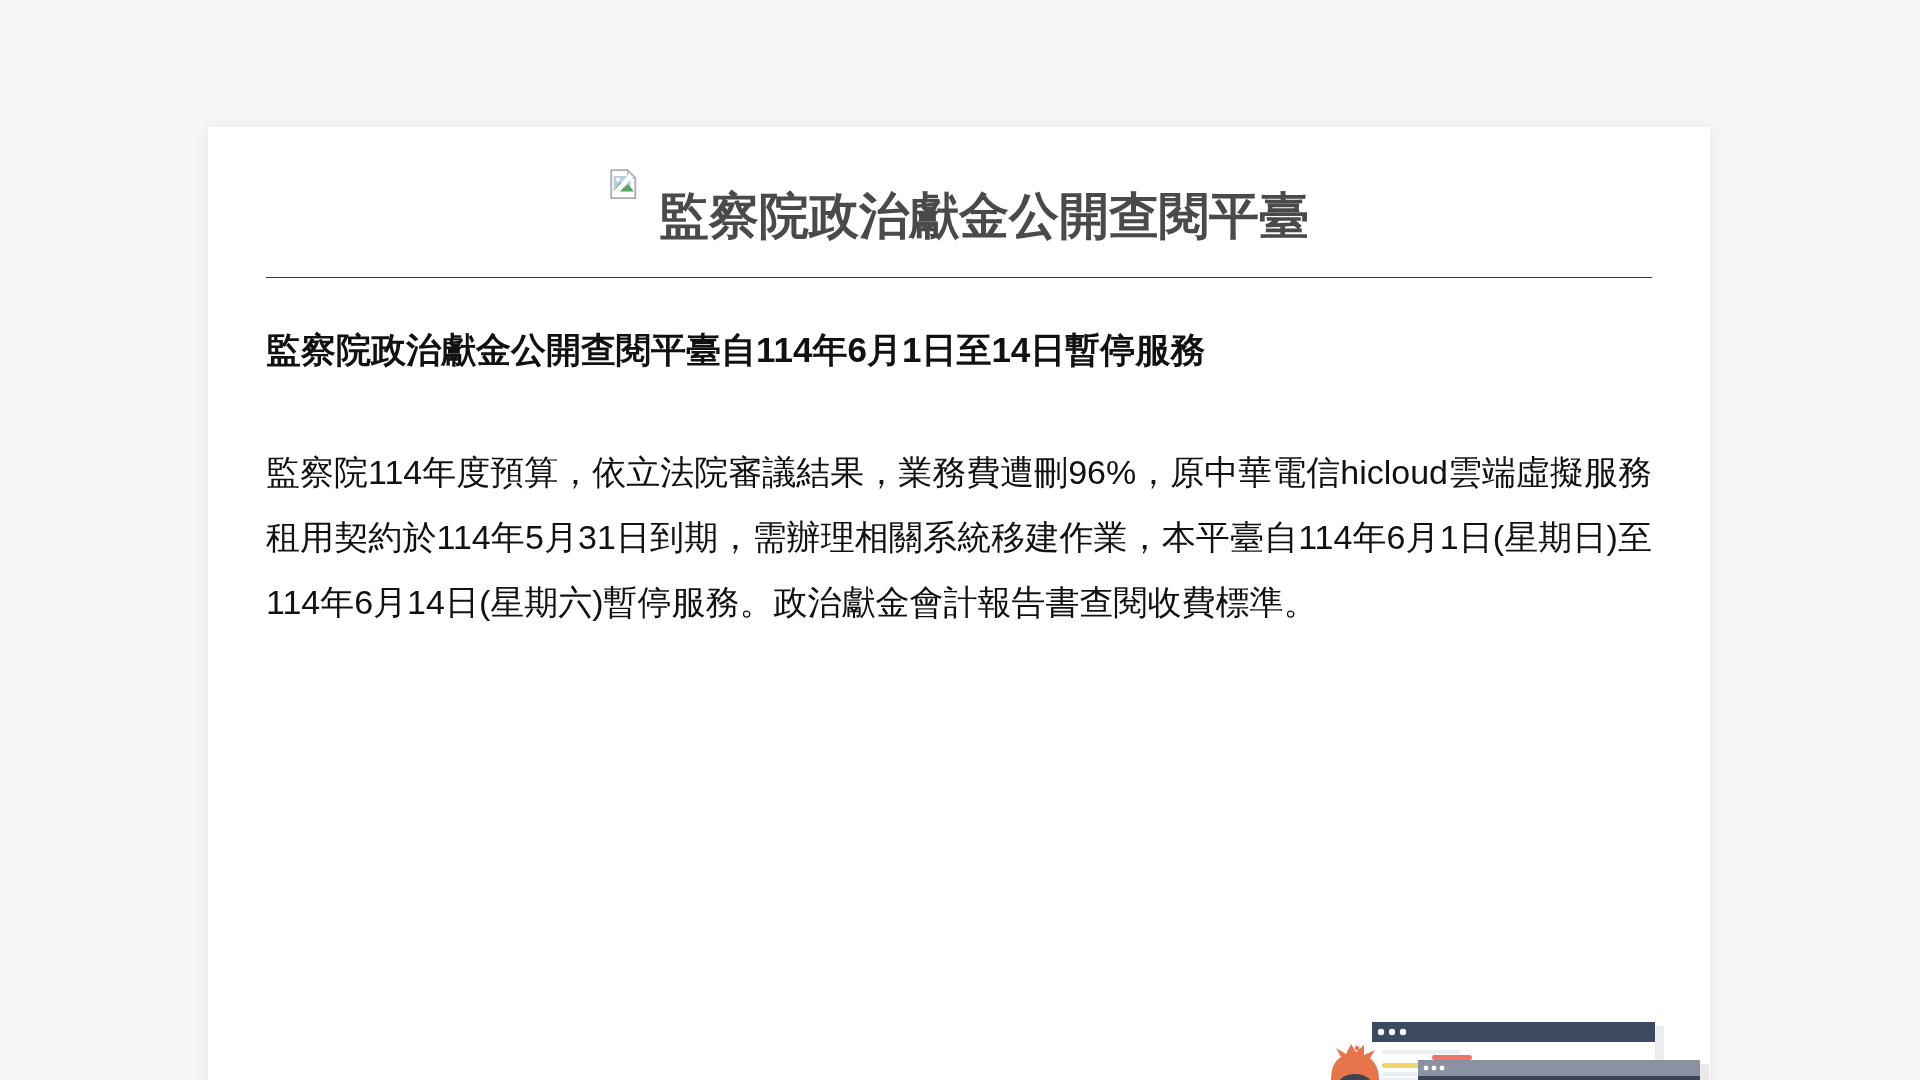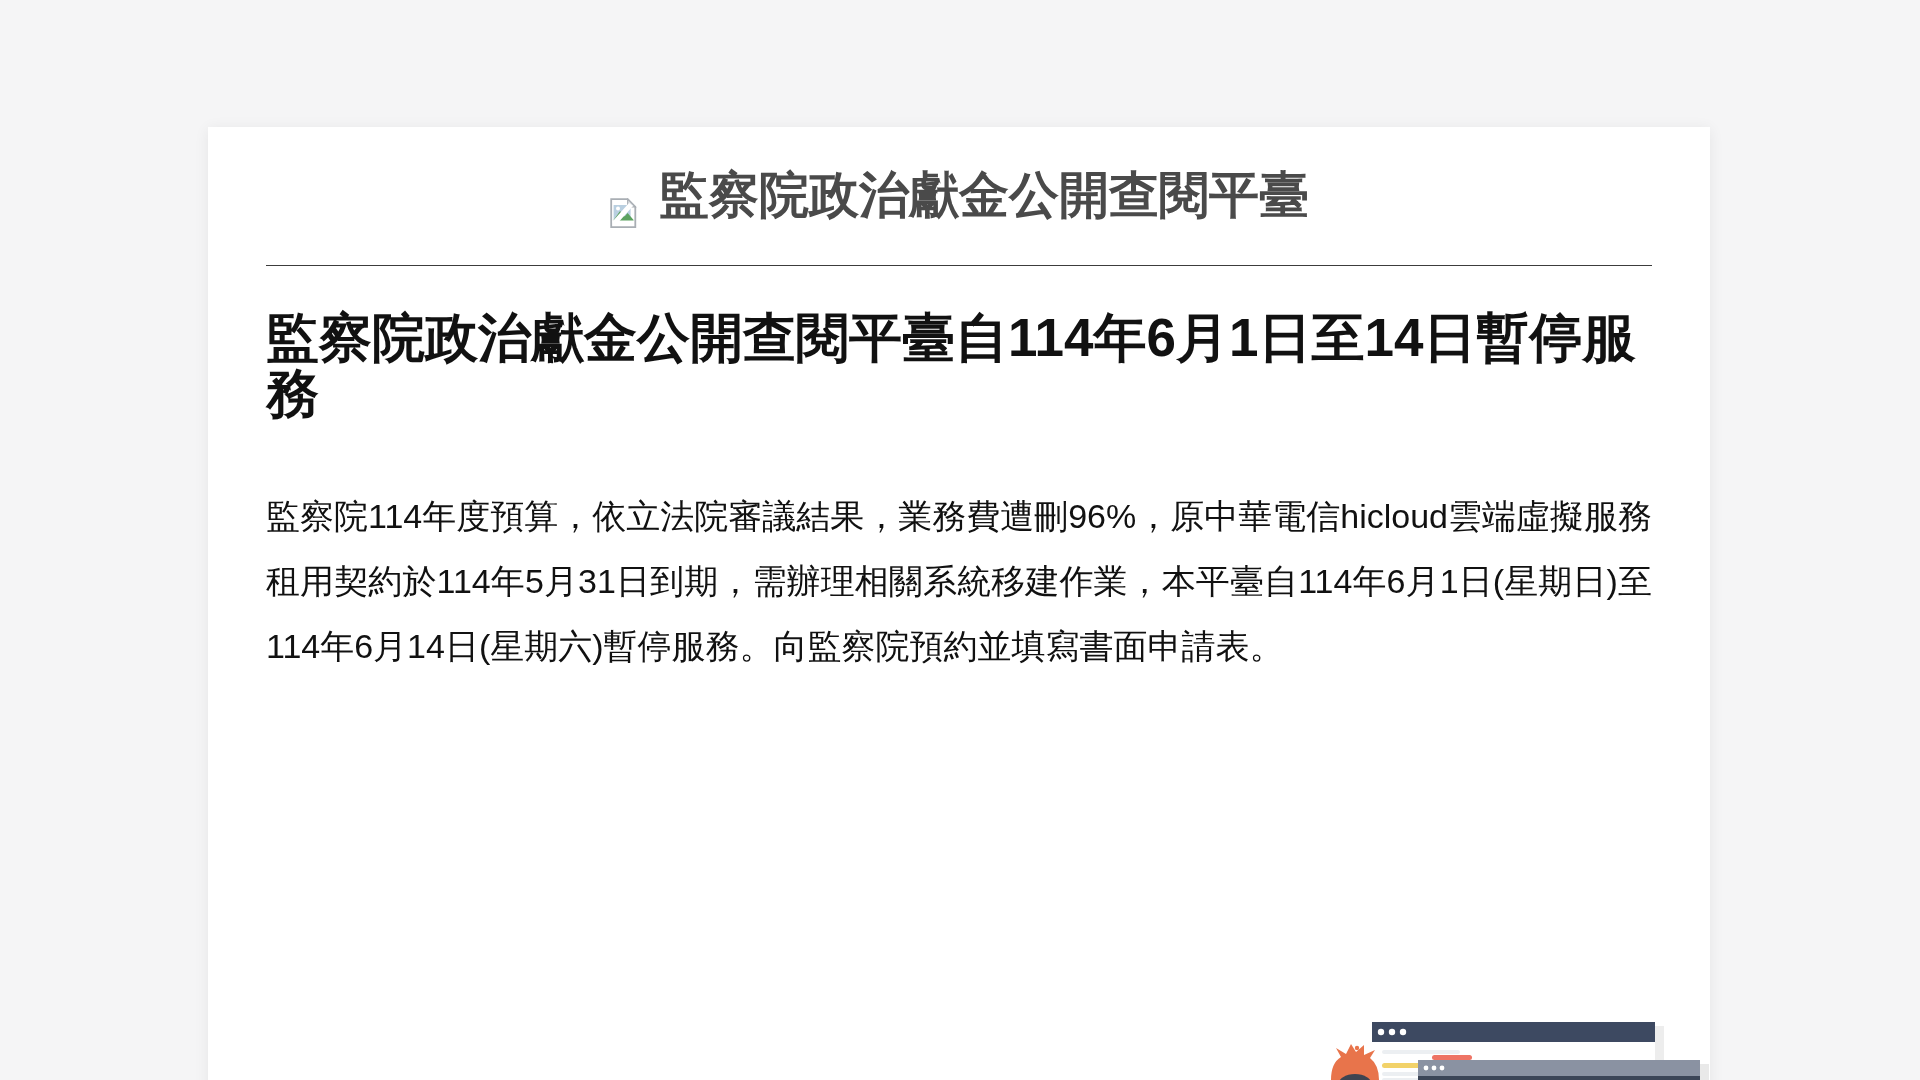--- a/index.html
+++ b/index.html
@@ -11,43 +11,43 @@
   }
   .card {
     position: absolute;
     left: 208px; top: 127px;
     width: 1502px; height: 1400px;
     background: #ffffff;
     box-shadow: 0 2px 14px rgba(0,0,0,0.07);
     padding: 0 58px;
   }
   .site-header {
-    margin-top: 44px;
+    margin-top: 56px;
     display: flex;
-    align-items: flex-end;
+    align-items: flex-start;
     justify-content: center;
     gap: 22px;
     height: 58px;
   }
   .broken-img { display: inline-block; width: 28px; height: 31px; margin-top: -14px; }
   .site-title {
     font-size: 50px;
     font-weight: bold;
     color: #4a4a4a;
     letter-spacing: 0px;
     white-space: nowrap;
   }
   hr.header-divider {
     margin-top: 36px;
     border: none;
     border-top: 1px solid #3c3c3c;
   }
   h1.notice-heading {
     margin-top: 44px;
-    font-size: 53px;
+    font-size: 35px;
     line-height: 56px;
     font-weight: bold;
     color: #111111;
   }
   p.notice-paragraph {
     font-size: 34px;
     line-height: 65px;
     color: #111111;
     text-align: justify;
   }
@@ -76,21 +76,21 @@
         <path d="M3 24 L20 5 L24 8 L7 27 Z" fill="#ffffff"></path>
       </svg>
     </span>
     <span class="site-title">監察院政治獻金公開查閱平臺</span>
   </div>
 
   <hr class="header-divider">
 
   <h1 class="notice-heading">監察院政治獻金公開查閱平臺自114年6月1日至14日暫停服務</h1>
 
-  <p class="notice-paragraph para-1">監察院114年度預算，依立法院審議結果，業務費遭刪96%，原中華電信hicloud雲端虛擬服務租用契約於114年5月31日到期，需辦理相關系統移建作業，本平臺自114年6月1日(星期日)至114年6月14日(星期六)暫停服務。向監察院預約並填寫書面申請表。</p>
+  <p class="notice-paragraph para-1">監察院114年度預算，依立法院審議結果，業務費遭刪96%，原中華電信hicloud雲端虛擬服務租用契約於114年5月31日到期，需辦理相關系統移建作業，本平臺自114年6月1日(星期日)至114年6月14日(星期六)暫停服務。政治獻金會計報告書查閱收費標準。</p>
 
 
   <div class="illustration">
     <svg width="400" height="68" viewBox="0 0 400 68" xmlns="http://www.w3.org/2000/svg">
 
       <rect x="337" y="14" width="9" height="54" fill="#ededed"></rect>
       <rect x="54" y="30" width="283" height="38" fill="#ffffff"></rect>
 
       <rect x="54" y="10" width="283" height="20" fill="#3d4961"></rect>
       <circle cx="63" cy="20" r="3.2" fill="#ffffff"></circle>

